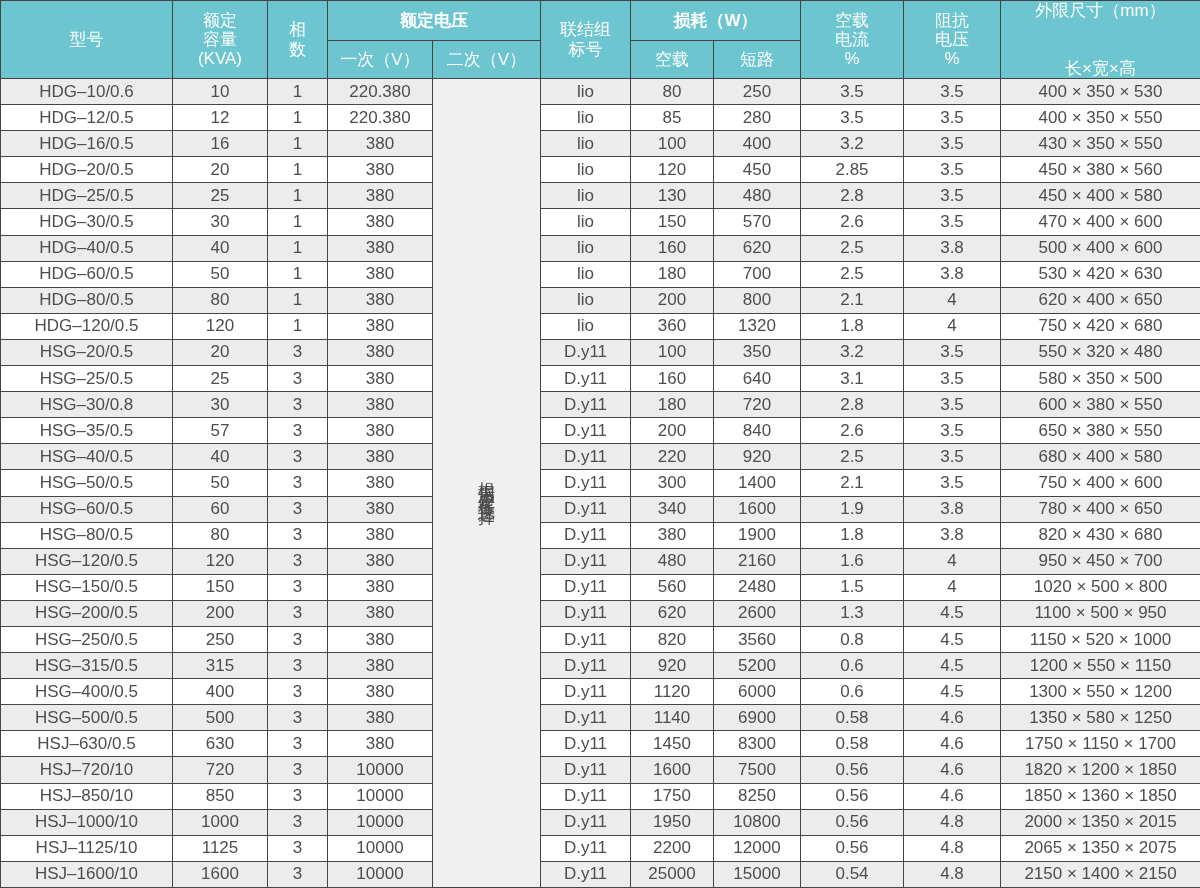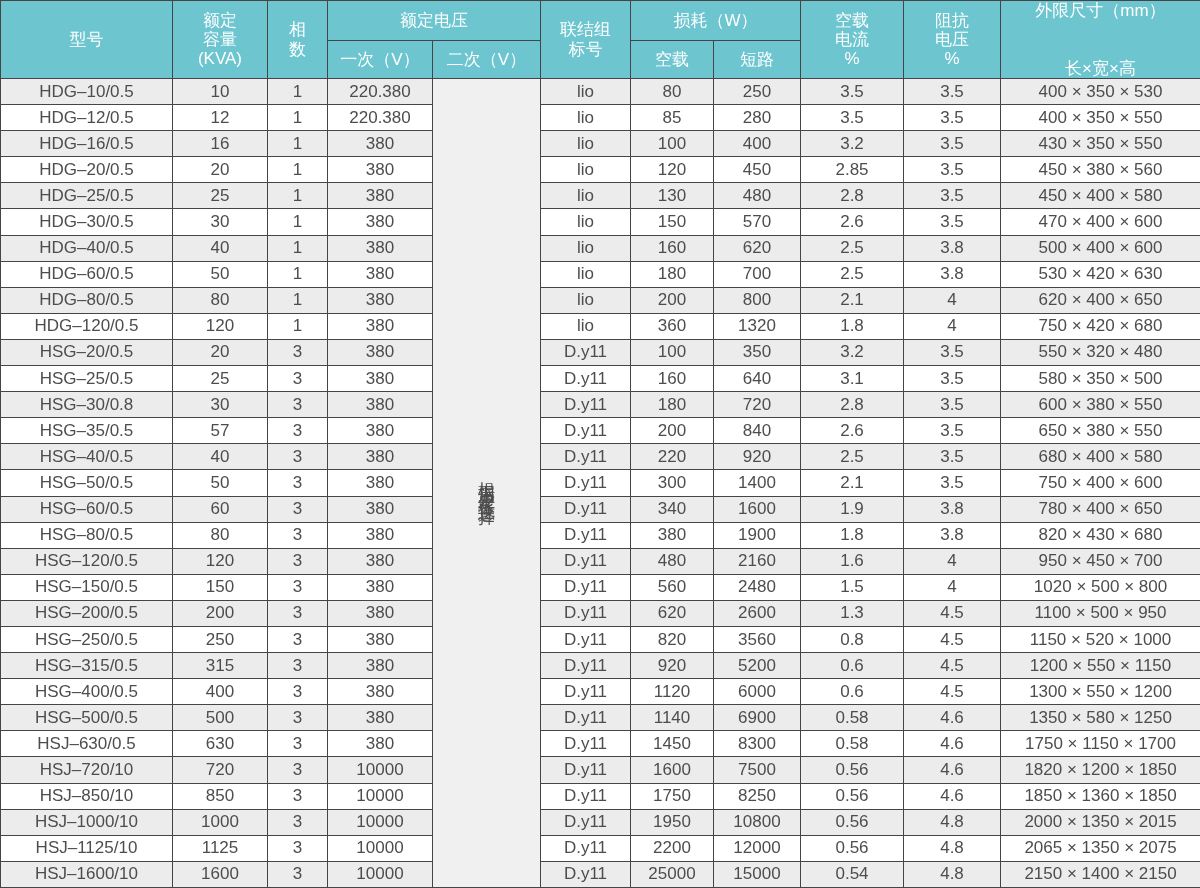--- a/index.html
+++ b/index.html
@@ -31,21 +31,21 @@
   thead th {
     background: #6cc5cf;
     color: #ffffff;
     font-weight: normal;
     font-size: 17px;
     line-height: 1.12;
     margin-left: 8px;
   }
   thead tr.h1 { height: 40px; }
   thead tr.h2 { height: 38px; }
-  th.group { border-bottom: 2px solid #eef9fa; }
+  th.group { border-bottom: 2px solid #eef9fa; font-weight: bold; }
   .stack span { display: block; }
   .spread {
     display: flex;
     flex-direction: column;
     justify-content: space-between;
     height: 100%;
     gap: 36px;
   }
   
   tbody tr { height: 26px; }
@@ -133,21 +133,21 @@
       </tr>
       <tr class="h2">
         <th>一次（V）</th>
         <th>二次（V）</th>
         <th>空载</th>
         <th>短路</th>
       </tr>
     </thead>
     <tbody>
         <tr>
-    <td>HDG–10/0.5</td>
+    <td>HDG–10/0.6</td>
     <td>10</td>
     <td>1</td>
     <td>220.380</td>
     <td class="note-cell" rowspan="31">
     <div class="note-vert">根据用户要求任意选择</div>
   </td>
           <td>lio</td>
     <td>80</td>
     <td>250</td>
     <td>3.5</td>

